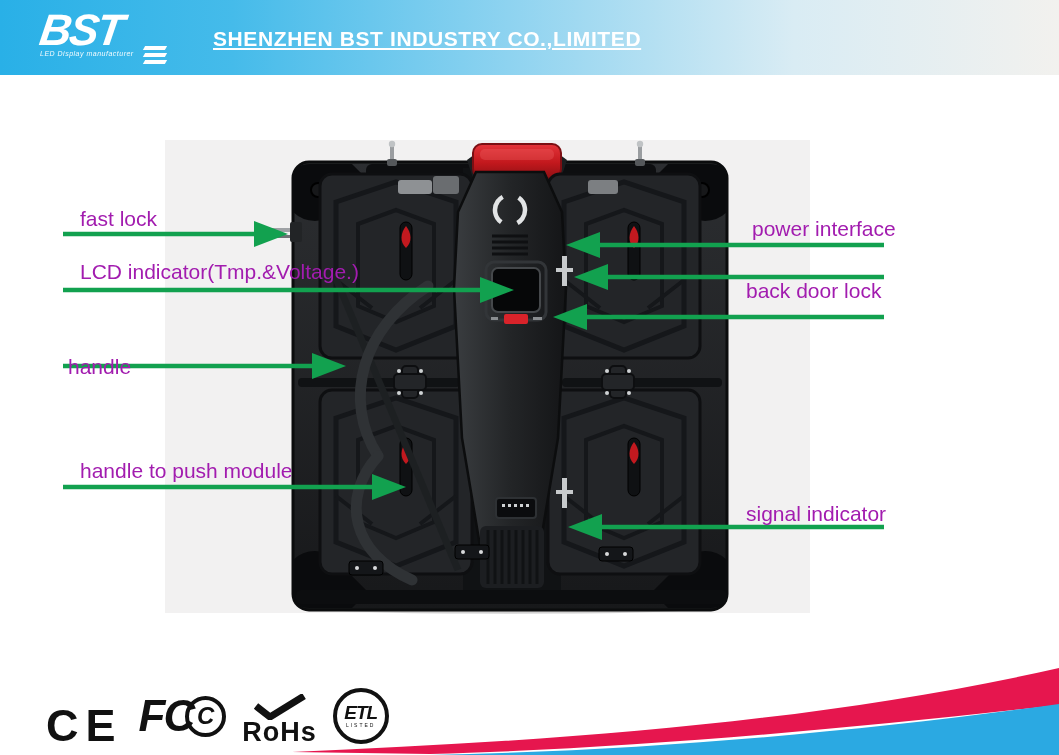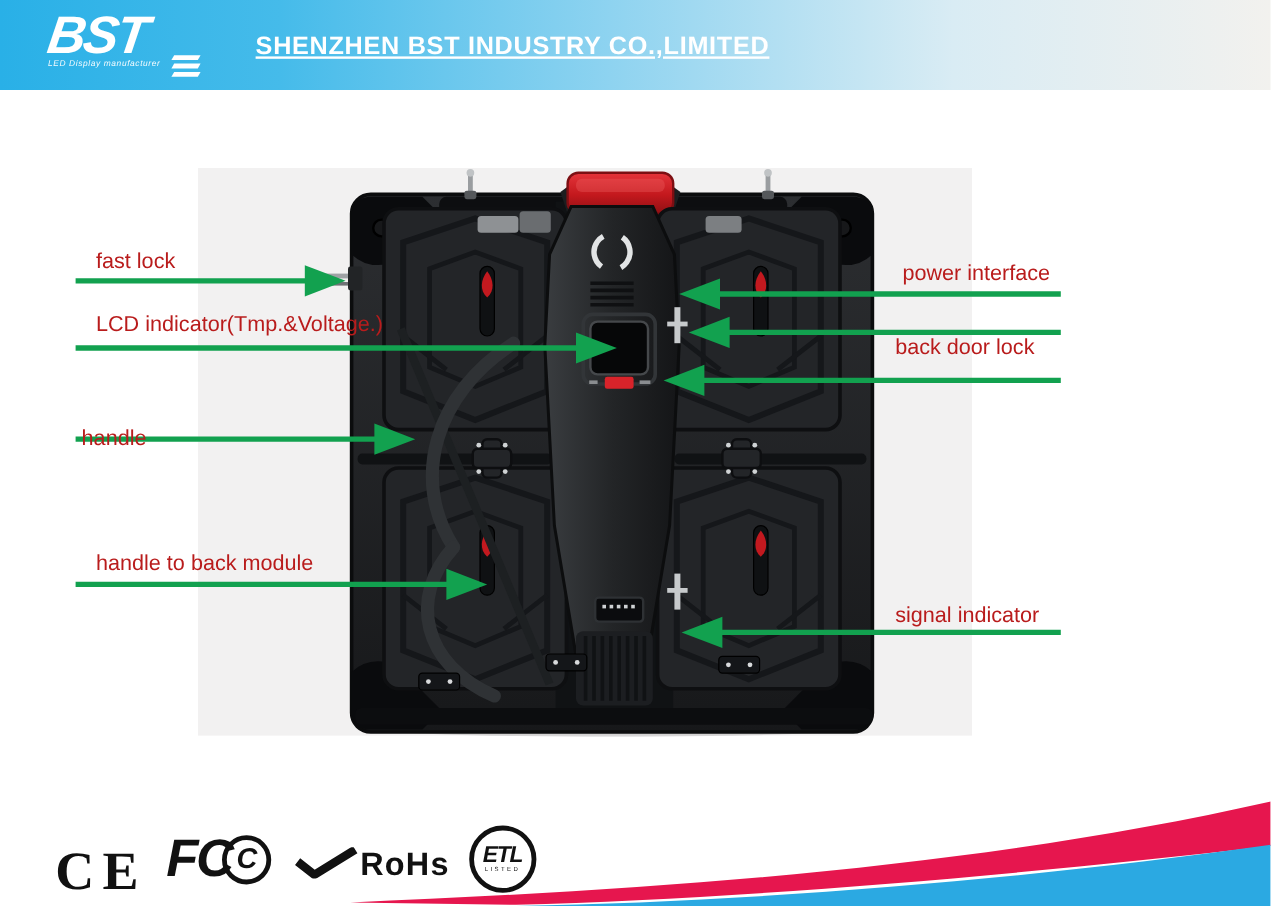--- a/index.html
+++ b/index.html
@@ -15,38 +15,38 @@
   .logo-tagline{font-size:7px;font-style:italic;letter-spacing:.5px;margin-top:-4px;opacity:.95;}
   .logo-stripes{position:absolute;left:104px;top:40px;display:flex;flex-direction:column;gap:3px;}
   .logo-stripes i{display:block;width:22px;height:4px;background:#fff;transform:skewX(-30deg);}
   .company-title{position:absolute;left:213px;top:27px;font-size:21px;font-weight:bold;
                  color:#ffffff;letter-spacing:.6px;white-space:nowrap;text-decoration:underline;}
 
   
   .photo{position:absolute;left:165px;top:140px;width:645px;height:473px;background:#f2f1f1;}
 
   
-  .lbl{position:absolute;font-size:18px;color:#b91c1c;white-space:nowrap;}
+  .lbl{position:absolute;font-size:21px;color:#a21caf;white-space:nowrap;}
   #lbl-fast-lock{left:80px;top:207px;}
   #lbl-lcd{left:80px;top:260px;}
   #lbl-handle{left:68px;top:341px;margin-top:14px;}
   #lbl-push{left:80px;top:459px;}
   #lbl-power{left:752px;top:217px;}
   #lbl-backdoor{left:746px;top:279px;}
   #lbl-ledind{left:716px;top:327px;}
   #lbl-signal{left:746px;top:502px;}
 
   
   .certs{position:absolute;left:46px;top:680px;display:flex;align-items:center;gap:16px;color:#111;}
-  .ce{font-family:Liberation Serif, serif;font-size:45px;font-weight:700;letter-spacing:7px;line-height:52px;margin-top:20px;}
+  .ce{font-family:Liberation Sans, sans-serif;font-size:45px;font-weight:700;letter-spacing:7px;line-height:52px;margin-top:20px;}
   .fcc{display:flex;align-items:center;font-style:italic;}
   .fcc-f{font-size:44px;font-weight:800;letter-spacing:-2px;line-height:48px;}
   .fcc-circle{width:33px;height:33px;border:4px solid #111;border-radius:50%;display:flex;
               align-items:center;justify-content:center;font-size:24px;font-weight:800;margin-left:-8px;}
-  .rohs{display:flex;align-items:flex-end;margin-top:6px;}
+  .rohs{display:flex;flex-direction:column;align-items:center;margin-top:6px;}
   .rohs-text{font-size:27px;font-weight:700;letter-spacing:1px;line-height:24px;}
   .etl{width:48px;height:48px;border:4px solid #111;border-radius:50%;display:flex;flex-direction:column;
        align-items:center;justify-content:center;}
   .etl-text{font-size:19px;font-weight:900;font-style:italic;letter-spacing:-1px;line-height:18px;}
   .etl-listed{font-size:5px;letter-spacing:2px;line-height:6px;}
 
   svg{display:block;}
   .overlay{position:absolute;left:0;top:0;pointer-events:none;}
 </style>
 </head>
@@ -240,21 +240,21 @@
         <polygon points="553,317 587,304 587,330" stroke="none"></polygon>
 
       <line x1="884" y1="527" x2="600" y2="527"></line>
         <polygon points="568,527 602,514 602,540" stroke="none"></polygon>
     </g>
   </svg>
 
   <div class="lbl" id="lbl-fast-lock">fast lock</div>
   <div class="lbl" id="lbl-lcd">LCD indicator(Tmp.&amp;Voltage.)</div>
   <div class="lbl" id="lbl-handle">handle</div>
-  <div class="lbl" id="lbl-push">handle to back module</div>
+  <div class="lbl" id="lbl-push">handle to push module</div>
   <div class="lbl" id="lbl-power">power interface</div>
   <div class="lbl" id="lbl-backdoor">back door lock</div>
   <div class="lbl" id="lbl-signal">signal indicator</div>
 
   <div class="certs">
     <div class="ce">CE</div>
     <div class="fcc">
       <span class="fcc-f">FC</span>
       <span class="fcc-circle">C</span>
     </div>

